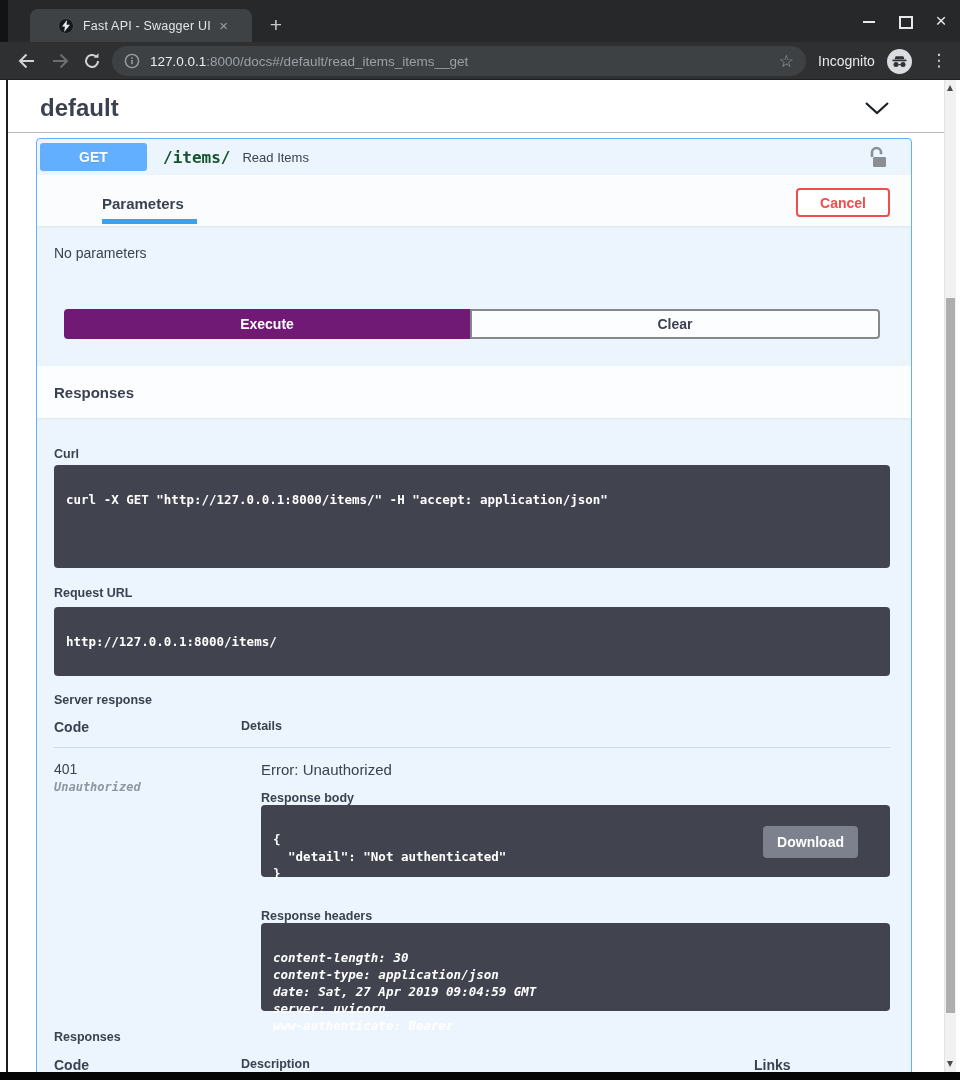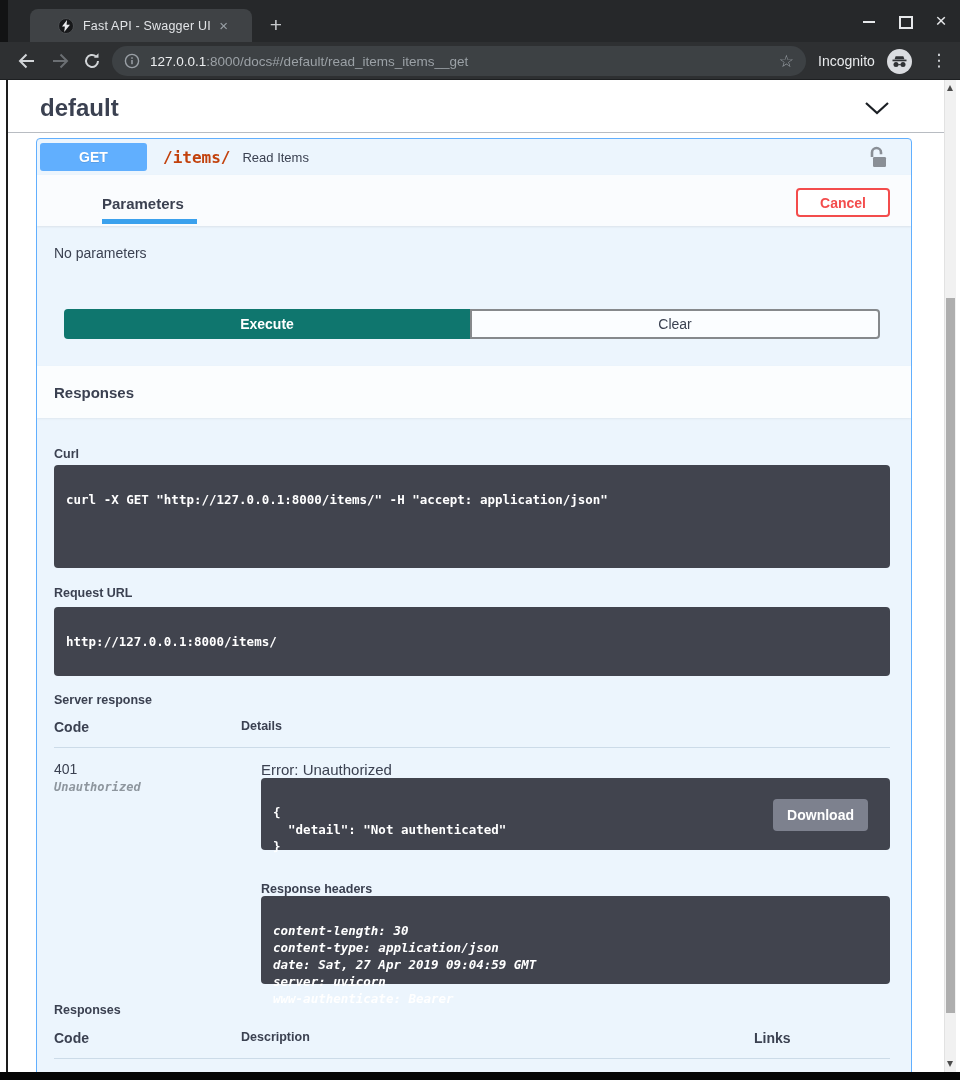--- a/index.html
+++ b/index.html
@@ -68,37 +68,37 @@
   .divider { border-bottom:1px solid #b8bcc2; margin-top:5px; }
 
   .opblock {
     margin:5px 32px 0 28px; border:1px solid #61affe; border-radius:4px;
     background:#ecf5fd; overflow:hidden; padding-bottom:60px;
   }
   .op-sum { display:flex; align-items:center; height:36px; padding:0 12px 0 3px; }
   .method { width:107px; height:28px; border-radius:3px; background:#61affe; color:#fff;
     font-weight:700; font-size:14px; display:flex; align-items:center; justify-content:center;
     margin-right:16px; text-shadow:0 1px 0 rgba(0,0,0,.1); flex:none; }
-  .path { font-family:"DejaVu Sans Mono", monospace; font-weight:700; font-size:16px; color:#c2410c; margin-right:12px; }
+  .path { font-family:"DejaVu Sans Mono", monospace; font-weight:700; font-size:16px; color:#14532d; margin-right:12px; }
   .summary { font-size:13px; color:#3b4151; }
   .lock-wrap { margin-left:auto; margin-right:11px; display:flex; align-items:center; }
 
   .param-row { position:relative; height:51px; background:#fafcfe; box-shadow:0 1px 2px rgba(0,0,0,.08); }
   .tab-item { position:absolute; left:17px; bottom:2px; font-size:15px; font-weight:700;
     color:#3b4151; padding:0 13px 7px 0; border-bottom:5px solid #3ba1ed;margin-left:48px; }
   .cancel-btn { position:absolute; right:21px; top:13px; width:94px; height:29px; background:#fff;
     border:2px solid #f34c4c; border-radius:4px; color:#f34c4c; font-weight:700; font-size:14px;
     font-family:"Liberation Sans", sans-serif; }
   .no-params { padding:19px 0 37px 17px; font-size:14px; }
 
   .exec-row { display:flex; padding:11px 31px 27px 27px; }
-  .btn-exec { flex:1; height:30px; background:#0f766e; border:none; border-radius:4px 0 0 4px;
+  .btn-exec { flex:1; height:30px; background:#701a75; border:none; border-radius:4px 0 0 4px;
     color:#fff; font-weight:700; font-size:14px; font-family:"Liberation Sans", sans-serif; }
   .btn-clear { flex:1; height:30px; background:#fbfdff; border:2px solid #86898c; border-radius:0 4px 4px 0;
-    color:#3b4151; font-weight:400; font-size:14px; font-family:"Liberation Sans", sans-serif; }
+    color:#3b4151; font-weight:700; font-size:14px; font-family:"Liberation Sans", sans-serif; }
 
   .resp-hdr { height:52px; background:#fbfdfe; display:flex; align-items:center; padding-left:17px;
     font-size:15px; font-weight:700; box-shadow:0 1px 2px rgba(0,0,0,.06); }
   .resp-inner { padding:0 21px 0 17px; }
 
   .lbl { font-size:12.5px; font-weight:700; color:#3b4151; }
   .curl-lbl { margin:29px 0 4px; }
   pre.block { background:#41444e; border-radius:4px; color:#fff;
     font-family:"DejaVu Sans Mono", monospace; font-weight:600; font-size:12.5px; line-height:17px;
     margin:0; padding:26px 12px; white-space:pre-wrap; word-break:break-all; }
@@ -113,21 +113,21 @@
   .th-big { font-size:14px; font-weight:700; }
   .th-sm { font-size:12.5px; font-weight:700; }
   .trow { display:grid; grid-template-columns:187px 1fr; padding-top:13px;gap:20px; }
   .trow3 { grid-template-columns:187px 513px 1fr; padding-top:10px; }
   .code-val { font-size:14px; }
   .undoc { font-family:"DejaVu Sans Mono", monospace; font-style:italic; font-weight:600;
     font-size:12px; color:#8e969e; margin-top:3px; }
   .err-title { font-size:15px; }
   .rb-lbl { margin:13px 0 0; }
   .body-block { position:relative; margin-top:10px; height:72px; padding:7px 12px; }
-  .download-btn { position:absolute; right:12px; top:31px; height:32px; padding:0 14px;
+  .download-btn { position:absolute; right:22px; top:31px; height:32px; padding:0 14px;
     background:#7d818e; border:none; border-radius:4px; color:#fff; font-weight:700; font-size:14px;
     font-family:"Liberation Sans", sans-serif; }
   .rh-lbl { margin:11px 0 0; }
   .hdrs-block { margin-top:10px; height:88px; padding:11px 12px; line-height:14px; font-size:12px;font-style:italic; }
   .resp2-lbl { margin:19px 0 0; font-weight:600; }
   .doc-table { margin-top:13px; }
 </style>
 </head>
 <body>
 
@@ -248,20 +248,21 @@
             <span class="th-big">Code</span>
             <span class="th-sm">Details</span>
           </div>
           <div class="trow">
             <div>
               <div class="code-val">401</div>
               <div class="undoc">Unauthorized</div>
             </div>
             <div>
               <div class="err-title">Error: Unauthorized</div>
+              <div class="lbl rb-lbl">Response body</div>
               <pre class="block body-block">{
   "detail": "Not authenticated"
 }</pre>
               <button class="download-btn" style="position:relative; top:-51px; float:right; margin-right:10px;">Download</button>
               <div class="lbl rh-lbl" style="clear:both; margin-top:-21px;">Response headers</div>
               <pre class="block hdrs-block">content-length: 30
 content-type: application/json
 date: Sat, 27 Apr 2019 09:04:59 GMT
 server: uvicorn
 www-authenticate: Bearer</pre>

